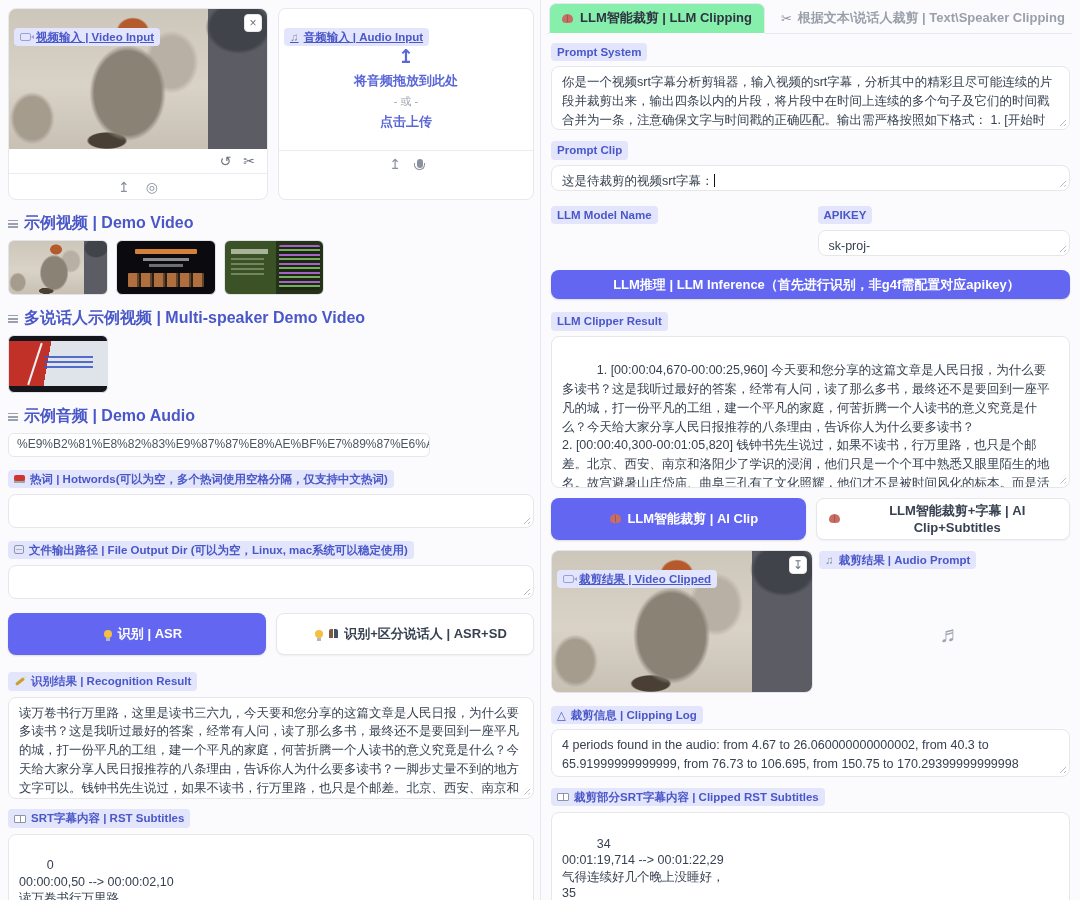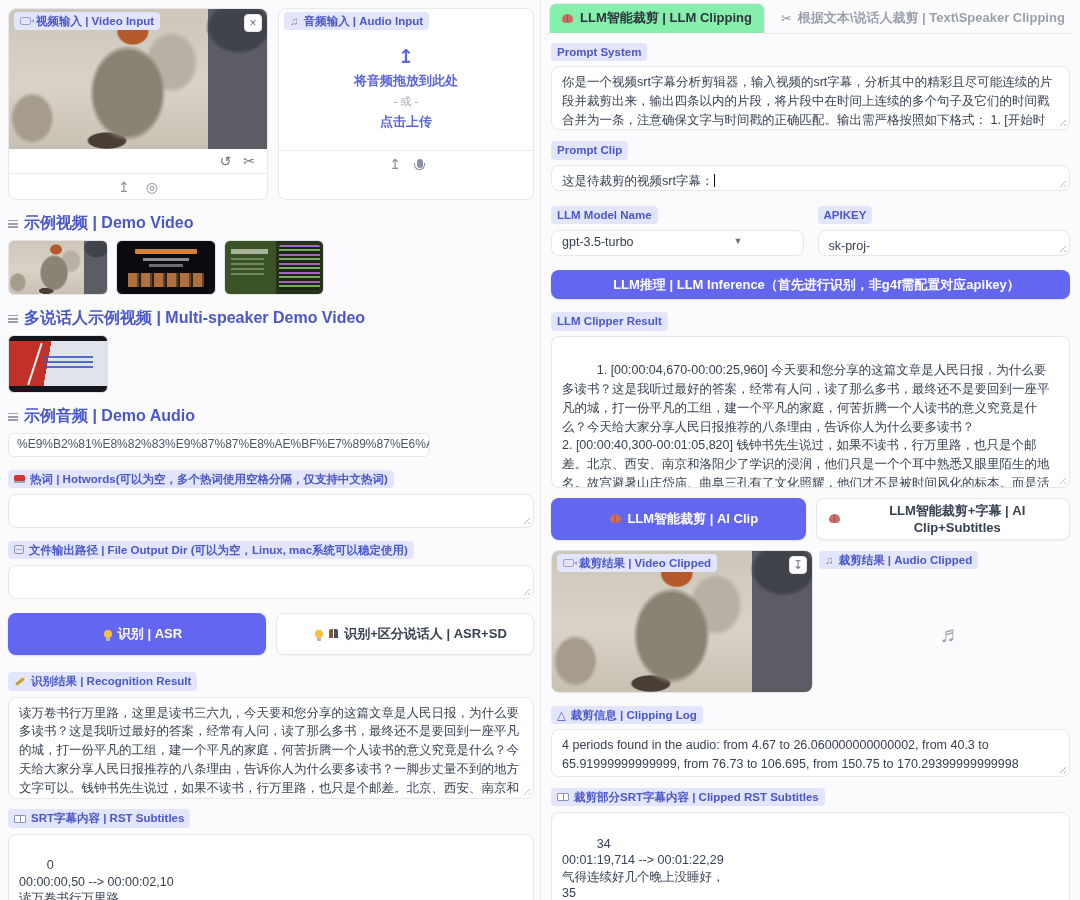--- a/index.html
+++ b/index.html
@@ -25,21 +25,21 @@
 
   
   .btn{display:flex;align-items:center;justify-content:center;gap:6px;border-radius:8px;
     font-size:13px;font-weight:700;cursor:pointer;border:1px solid transparent;padding-left:12px;}
   .btn-primary{background:#6366f1;color:#fff;box-shadow:0 1px 2px rgba(0,0,0,.12);}
   .btn-secondary{background:#fff;color:#374151;border-color:#e5e7eb;box-shadow:0 1px 2px rgba(0,0,0,.05);}
 
   
   .io-row{display:grid;grid-template-columns:260px 1fr;gap:10px;}
   .card{position:relative;background:#fff;border:1px solid #e7e8ee;border-radius:8px;height:192px;overflow:hidden;}
-  .chip-overlay{position:absolute;top:3px;left:5px;z-index:3;}
+  .chip-overlay{position:absolute;top:19px;left:5px;z-index:3;text-decoration:underline;}
   .mini-btn{position:absolute;top:5px;right:5px;z-index:3;width:18px;height:18px;border:1px solid #e5e7eb;
     border-radius:4px;background:#fff;color:#6b7280;font-size:12px;line-height:16px;text-align:center;}
   .vframe{height:140px;}
   .vctrl{height:24px;display:flex;justify-content:flex-end;align-items:center;gap:12px;padding-right:12px;
     color:#6b7280;font-size:14px;}
   .vfoot{height:26px;border-top:1px solid #ebecf1;display:flex;align-items:center;justify-content:center;
     gap:16px;color:#8a90a0;font-size:14px;}
   .audio-drop{height:140px;display:flex;flex-direction:column;align-items:center;justify-content:center;
     gap:4px;color:#5a67d8;font-size:13px;font-weight:600;padding-top:18px;}
   .audio-drop .up-big{font-size:19px;font-weight:700;}
@@ -302,24 +302,20 @@
           <span>这是待裁剪的视频srt字幕：</span><span class="cursor"></span>
           <i class="grip"></i>
         </div>
       </div>
 
       <div class="two-col">
         <div>
           <span class="chip">
             <span>LLM Model Name</span>
           </span>
-          <div class="drop-box" style="margin-top:6px;">
-            <span>gpt-3.5-turbo</span>
-            <span class="dd">▼</span>
-          </div>
         </div>
         <div>
           <span class="chip">
             <span>APIKEY</span>
           </span>
           <div class="field" style="height:26px;margin-top:6px;">
             <span>sk-proj-</span>
             <i class="grip"></i>
           </div>
         </div>
@@ -356,21 +352,21 @@
         <div class="vclip watercolor">
           <span class="chip chip-overlay">
             <span class="ic i-cam"></span>
             <span>裁剪结果 | Video Clipped</span>
           </span>
           <button class="mini-btn">↧</button>
         </div>
         <div class="aclip">
           <span class="chip">
             <span class="gly">♫</span>
-            <span>裁剪结果 | Audio Clipped</span>
+            <span>裁剪结果 | Audio Prompt</span>
           </span>
           <span class="note-big">♬</span>
         </div>
       </div>
 
       <div style="margin-top:12px;">
         <span class="chip">
           <span>△</span>
           <span>裁剪信息 | Clipping Log</span>
         </span>

